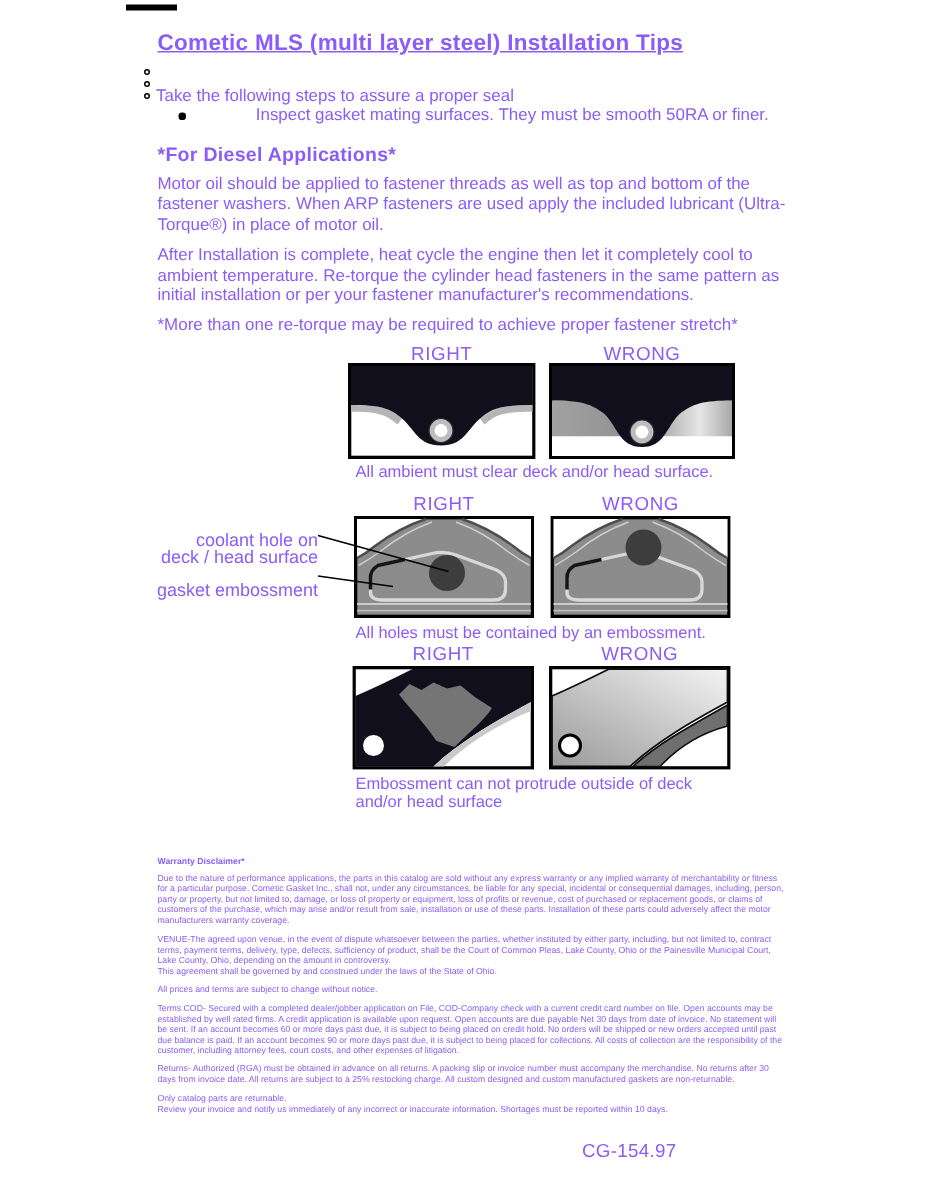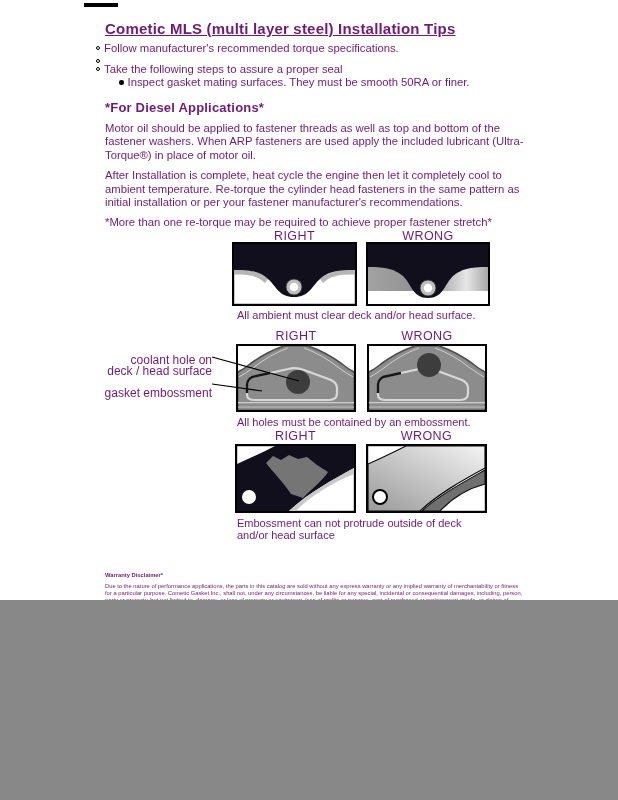--- a/index.html
+++ b/index.html
@@ -1,30 +1,30 @@
 <!DOCTYPE html>
 <html><head>
 <meta charset="utf-8">
 <style>
   * { margin:0; padding:0; box-sizing:border-box; }
   html,body { background:#888; }
   .page {
-    position:relative; width:618px; height:600px; background:#ffffff;
-    font-family:"Liberation Sans", sans-serif; color:#701a75; overflow:hidden;
+    position:relative; width:618px; height:800px; background:#ffffff;
+    font-family:"Liberation Sans", sans-serif; color:#8b5cf6; overflow:hidden;
     margin:0 auto;
   }
   .corner-mark { position:absolute; left:84px; top:3px; width:34px; height:4px; background:#000; }
 
   .main-text { position:absolute; left:96px; top:20px; width:442px; }
   .title { font-size:15px; font-weight:bold; text-decoration:underline; margin-left:9px; letter-spacing:.2px; }
   .bullets { margin-top:5px; font-size:11.3px; line-height:13px; }
   .b-row { display:flex; align-items:flex-start; }
   .o-mark { width:4px; height:4px; border:1px solid #000; border-radius:50%; margin:4px 4px 0 0; flex:0 0 auto; }
   .f-mark { width:4.5px; height:4.5px; background:#000; border-radius:50%; margin:4px 4px 0 0; flex:0 0 auto; }
-  .sub { margin-left:23px; }
+  .sub { margin-left:23px;gap:43px; }
   .diesel-h { font-size:13px; font-weight:bold; margin:11px 0 0 9px; letter-spacing:.2px; }
   .para { font-size:11.3px; line-height:13.4px; margin:7px 0 0 9px; width:430px; }
 
   .dlabel { position:absolute; font-size:12.5px; letter-spacing:.4px; text-align:center; }
   .caption { position:absolute; font-size:11px; line-height:12px; white-space:pre-line; }
   .dsvg { position:absolute; display:block; }
   .side-labels { position:absolute; left:100px; top:344px; width:112px; text-align:right;
                  font-size:12px; line-height:11px; white-space:pre-line; }
   .side-label-2 { }
   .leader-svg { position:absolute; left:210px; top:350px; z-index:5; }
@@ -39,21 +39,20 @@
 
 <div class="page">
   <div class="corner-mark"></div>
 
   <div class="main-text">
     <div class="title">Cometic MLS (multi layer steel) Installation Tips</div>
 
     <div class="bullets">
       <div class="b-row">
         <span class="o-mark"></span>
-        <span>Follow manufacturer's recommended torque specifications.</span>
       </div>
       <div class="b-row">
         <span class="o-mark"></span>
       </div>
       <div class="b-row">
         <span class="o-mark"></span>
         <span>Take the following steps to assure a proper seal</span>
       </div>
       <div class="b-row sub">
         <span class="f-mark"></span>

